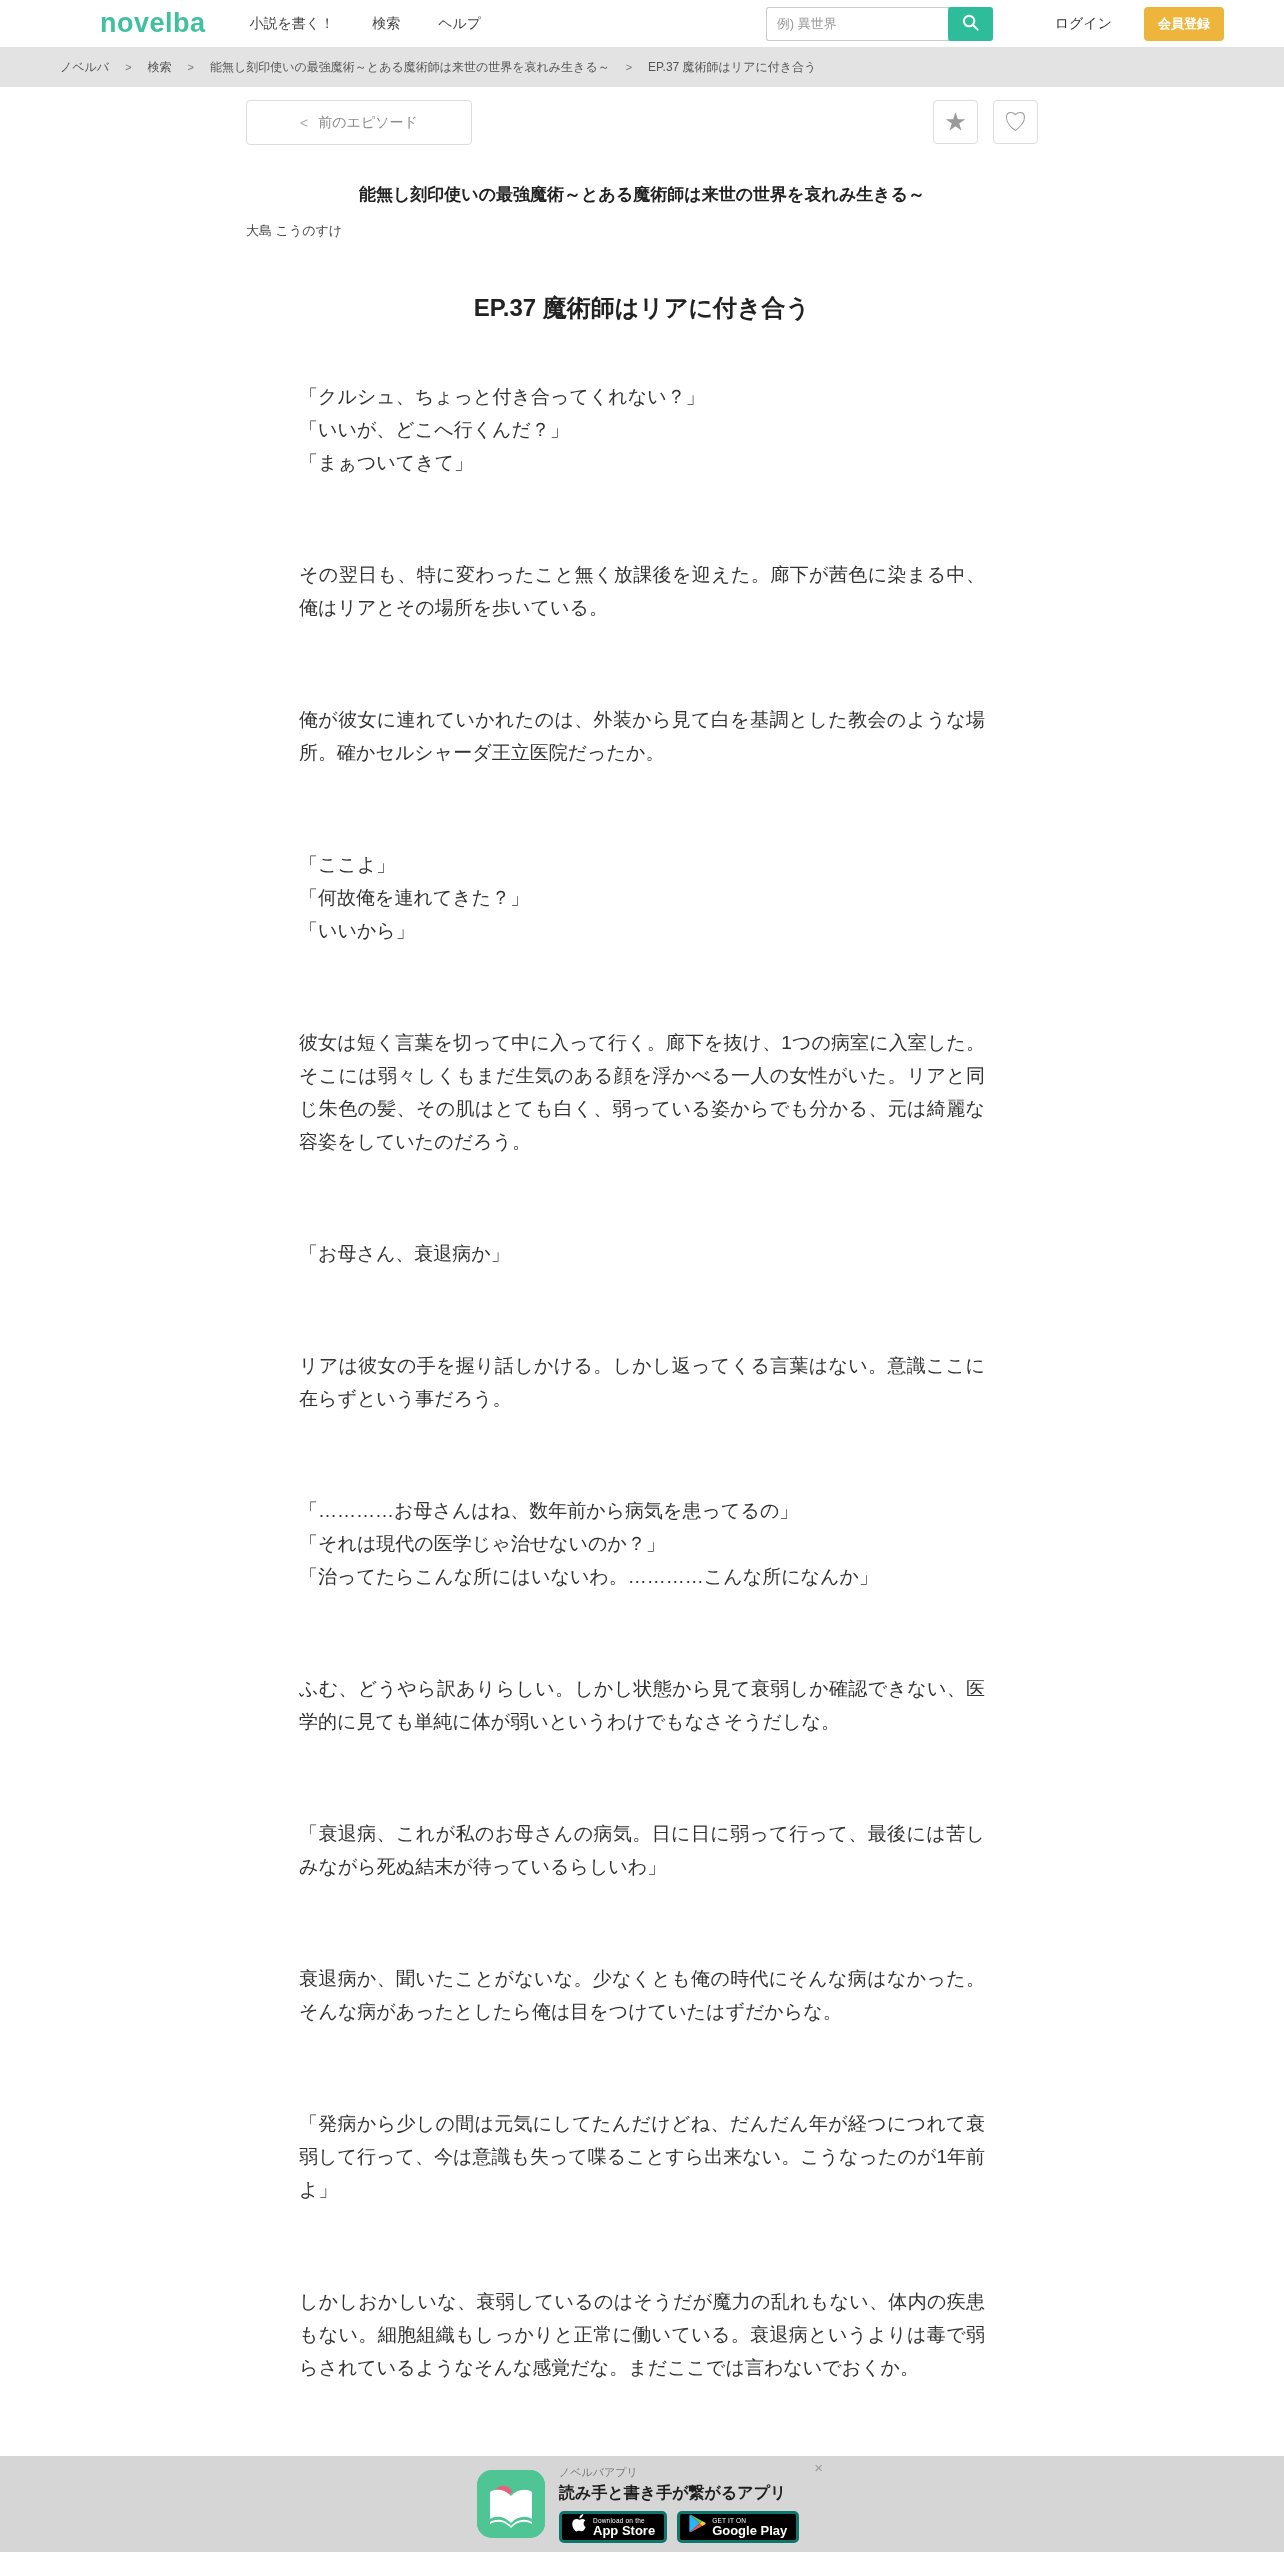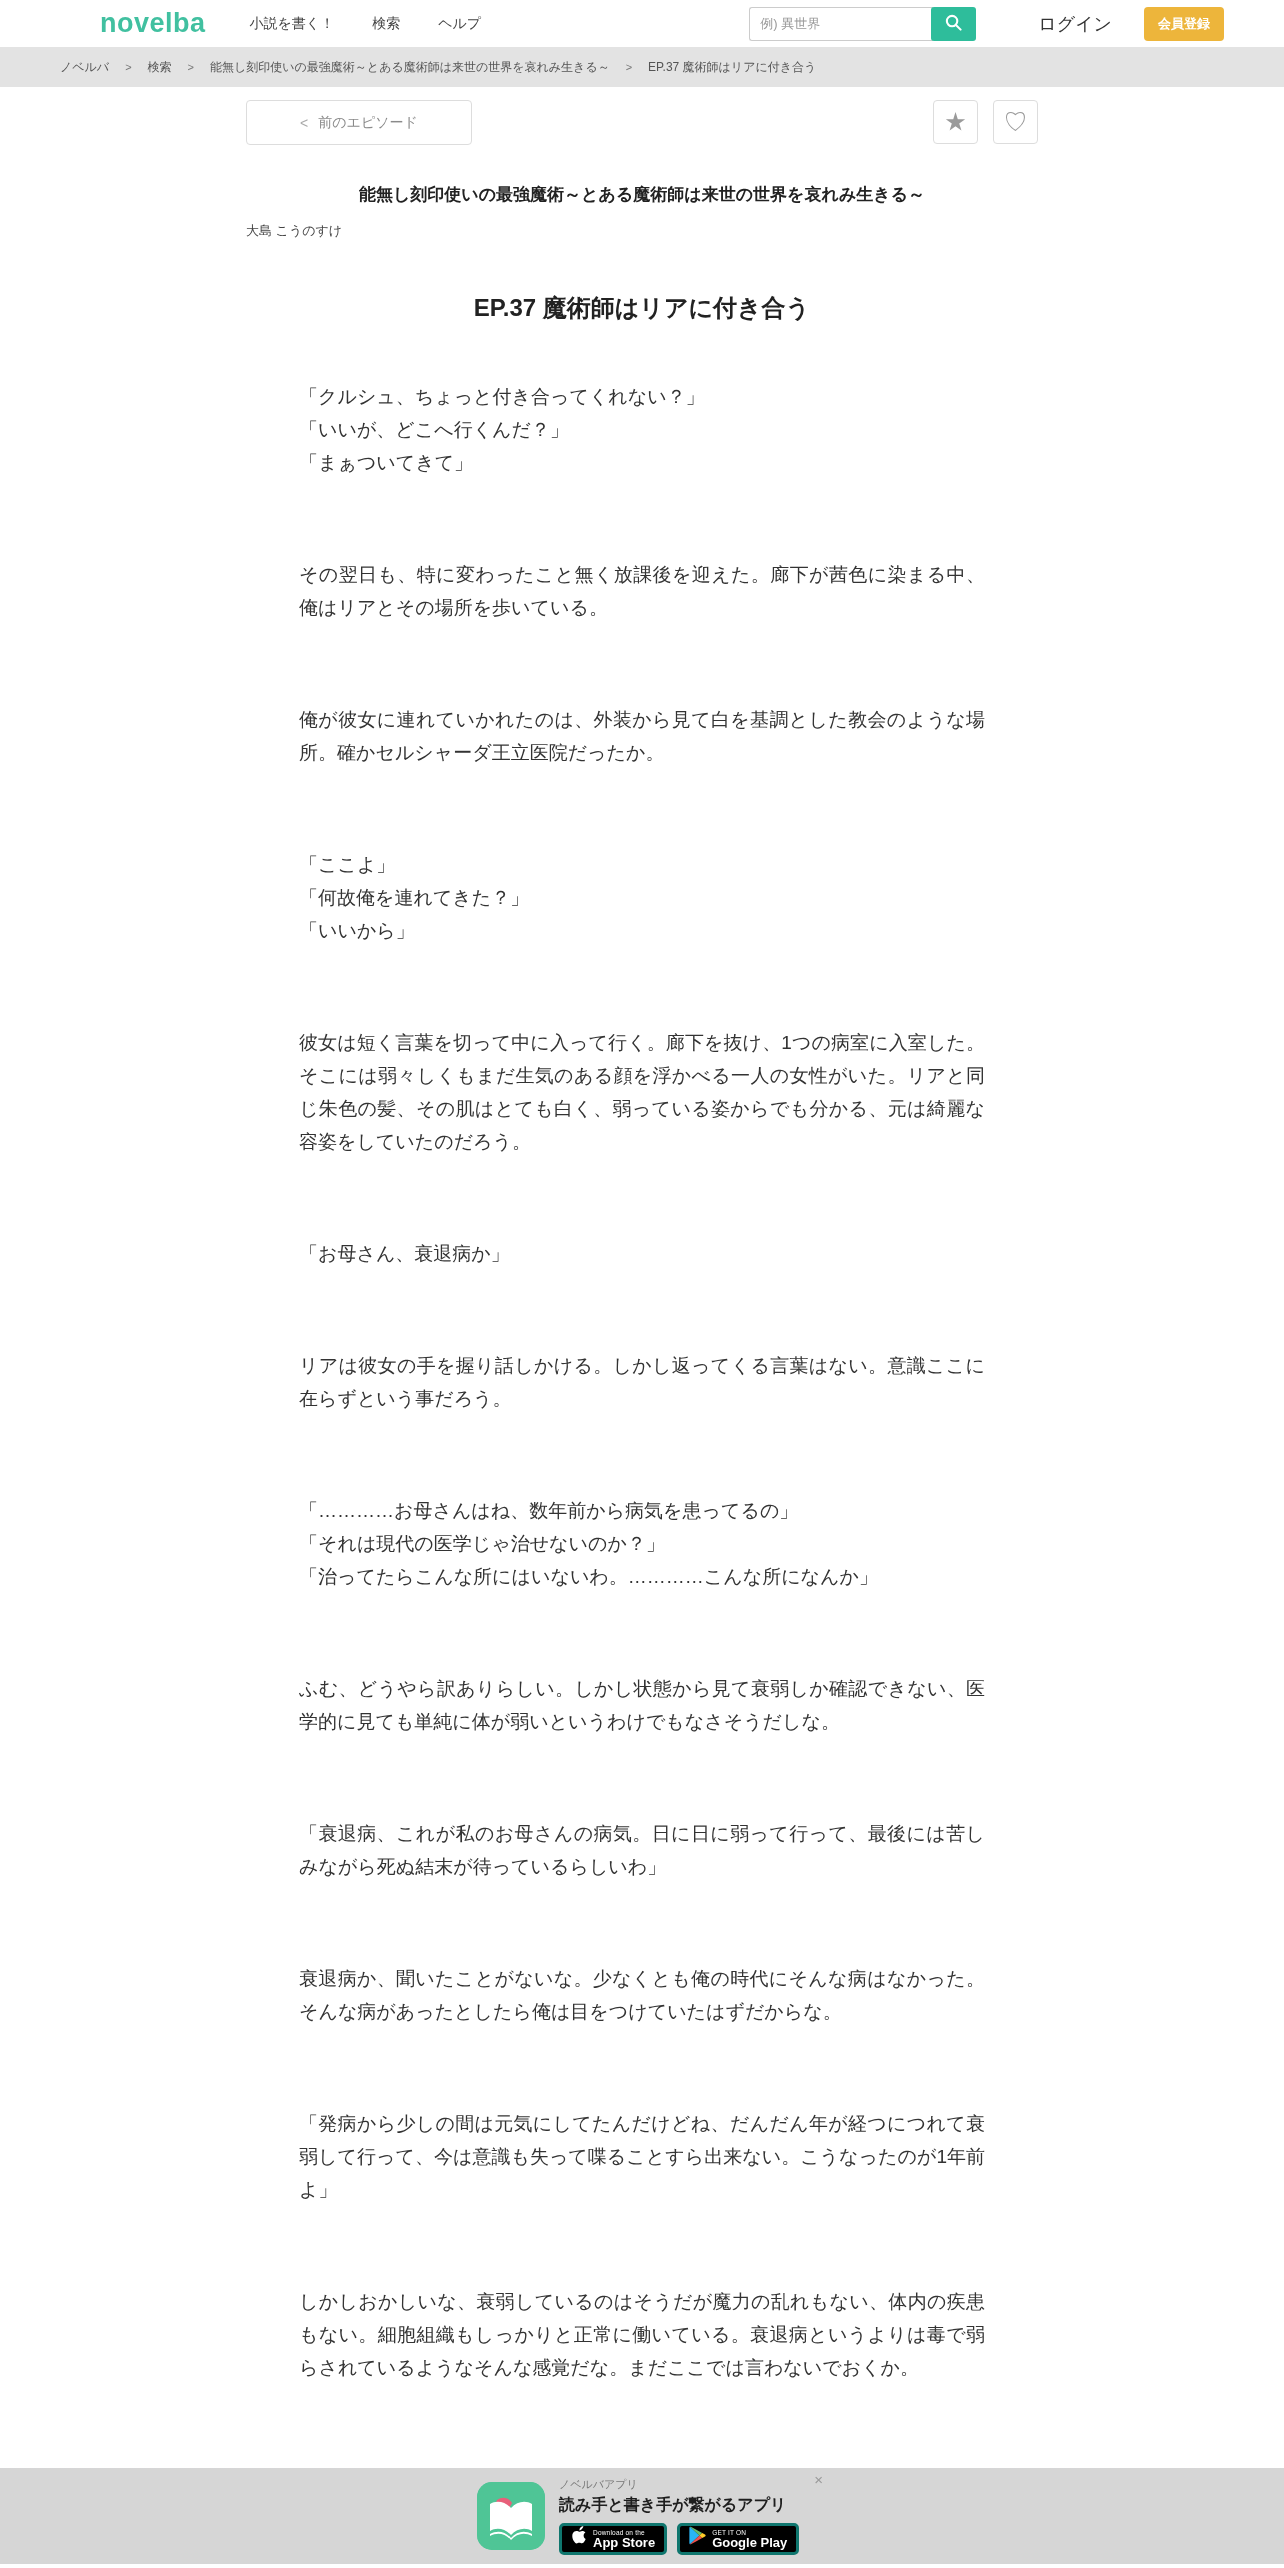--- a/index.html
+++ b/index.html
@@ -32,21 +32,21 @@
     outline: none; background: #fff;
     font-family: "Liberation Sans", "DejaVu Sans", sans-serif;
   }
   .search-input::placeholder { color: #999; }
   .search-btn {
     width: 45px; border: none; background: #2ebd9b; color: #fff;
     border-radius: 3px; margin-left: -2px; cursor: pointer;
     display: flex; align-items: center; justify-content: center;
   }
   .login-link {
-    font-size: 18px; color: #333; text-decoration: none; margin: 0 0 0 62px; cursor: pointer;
+    font-size: 14px; color: #333; text-decoration: none; margin: 0 0 0 62px; cursor: pointer;
   }
   .signup-btn {
     margin-left: 32px; background: #edb53b; color: #fff; border: none;
     height: 34px; padding: 0 14px; border-radius: 4px;
     font-size: 13px; font-weight: 700; cursor: pointer; white-space: nowrap;
     font-family: "Liberation Sans", "DejaVu Sans", sans-serif;
   }
 
   
   .breadcrumb-bar { background: #e3e3e3; height: 40px; display: flex; align-items: center; }
@@ -91,21 +91,21 @@
     font-size: 19px; color: #333; line-height: 33px;
   }
   .article p {
     white-space: pre-line; margin: 0 0 79px 0;
     text-align: justify;
   }
   .article p:last-child { margin-bottom: 0; }
 
   
   .app-banner {
-    position: absolute; left: 0; bottom: 4px; width: 100%; height: 96px;
+    position: absolute; left: 0; bottom: 16px; width: 100%; height: 96px;
     background: #d6d6d6;
   }
   .banner-inner {
     width: 330px; margin: 0 auto; position: relative; height: 100%;
     display: flex; align-items: center;
   }
   .app-icon {
     width: 68px; height: 68px; border-radius: 15px; background: #4fc596;
     position: relative; flex: 0 0 auto; overflow: hidden;
   }

